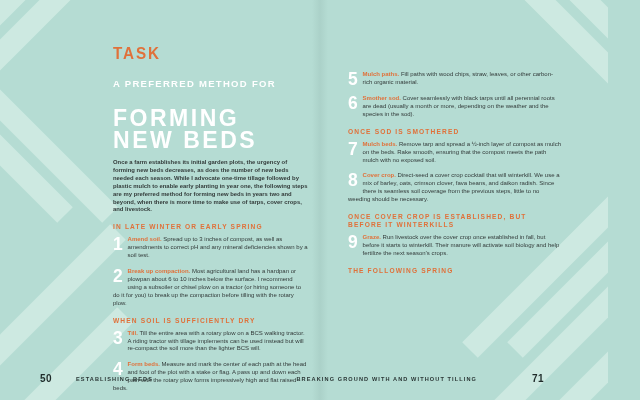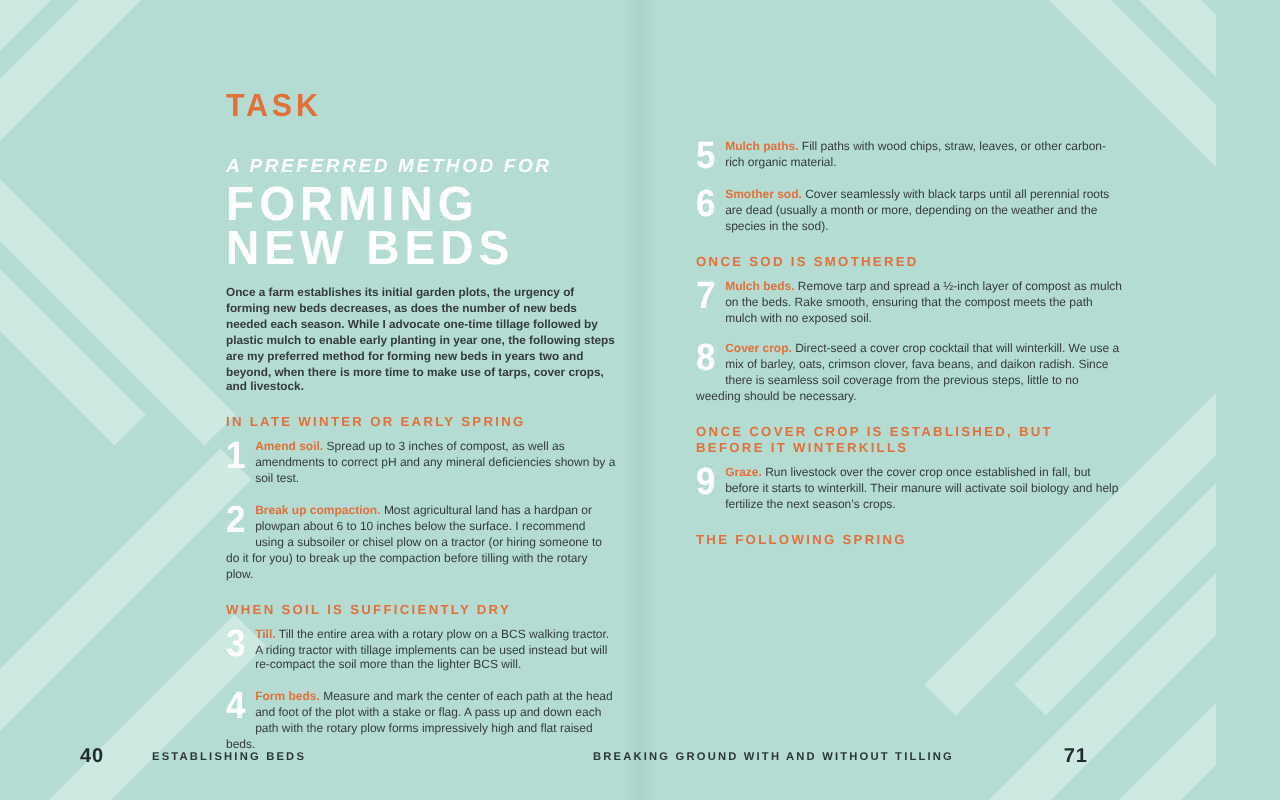--- a/index.html
+++ b/index.html
@@ -16,21 +16,21 @@
   .spread{position:relative;width:608px;height:400px;background:var(--background);overflow:hidden;}
   svg.pattern{position:absolute;left:0;top:0;width:640px;height:400px;}
   svg.pattern *{stroke:var(--pattern);fill:none;stroke-width:22;}
   .gutter{position:absolute;left:312px;top:0;width:16px;height:400px;
     background:linear-gradient(90deg,rgba(40,70,65,0) 0%,rgba(40,70,65,0.07) 50%,rgba(40,70,65,0) 100%);}
   .col{position:absolute;}
   .col-left{left:113px;top:45px;width:195px;}
   .col-right{left:348px;top:71px;width:213px;}
   .kicker{color:var(--accent);font-weight:bold;font-size:16px;letter-spacing:2px;
     transform:scaleX(.95);transform-origin:left;margin-bottom:15px;}
-  .eyebrow{color:var(--title_white);font-weight:bold;font-size:9.5px;letter-spacing:1.3px;margin-bottom:3px;font-style:italic;}
+  .eyebrow{color:var(--title_white);font-weight:bold;font-size:9.5px;letter-spacing:1.3px;margin-bottom:18px;}
   .title{color:var(--title_white);font-weight:bold;font-size:24px;line-height:21.5px;
     letter-spacing:2.6px;transform:scaleX(.96);transform-origin:left;margin-bottom:9px;}
   .title .tline{display:block;}
   .intro{color:var(--body_text);font-weight:bold;font-size:5.9px;line-height:7.9px;margin-bottom:8px;}
   .sec{color:var(--accent);font-weight:bold;font-size:6.6px;letter-spacing:1.15px;
     line-height:8px;margin:9px 0 5px 0;}
   .step{color:var(--body_text);font-size:6px;line-height:7.9px;margin-bottom:8px;overflow:visible;}
   .step::after{content:"";display:block;clear:both;}
   .step-num{float:left;min-width:10px;height:16px;margin-right:4px;
     color:var(--title_white);font-weight:bold;font-size:19px;line-height:16px;
@@ -136,18 +136,18 @@
     <div class="step">
       <span class="step-num">9</span>
       <span class="lead">Graze.</span>
       <span>Run livestock over the cover crop once established in fall, but before it starts to winterkill. Their manure will activate soil biology and help fertilize the next season’s crops.</span>
     </div>
 
     <h2 class="sec">THE FOLLOWING SPRING</h2>
 
   </section>
 
-  <div class="footer pagenum f-num-left">40</div>
+  <div class="footer pagenum f-num-left">50</div>
   <div class="footer runhead f-lab-left">ESTABLISHING BEDS</div>
   <div class="footer runhead f-lab-right">BREAKING GROUND WITH AND WITHOUT TILLING</div>
   <div class="footer pagenum f-num-right">71</div>
 
 </div>
 
 </body></html>

